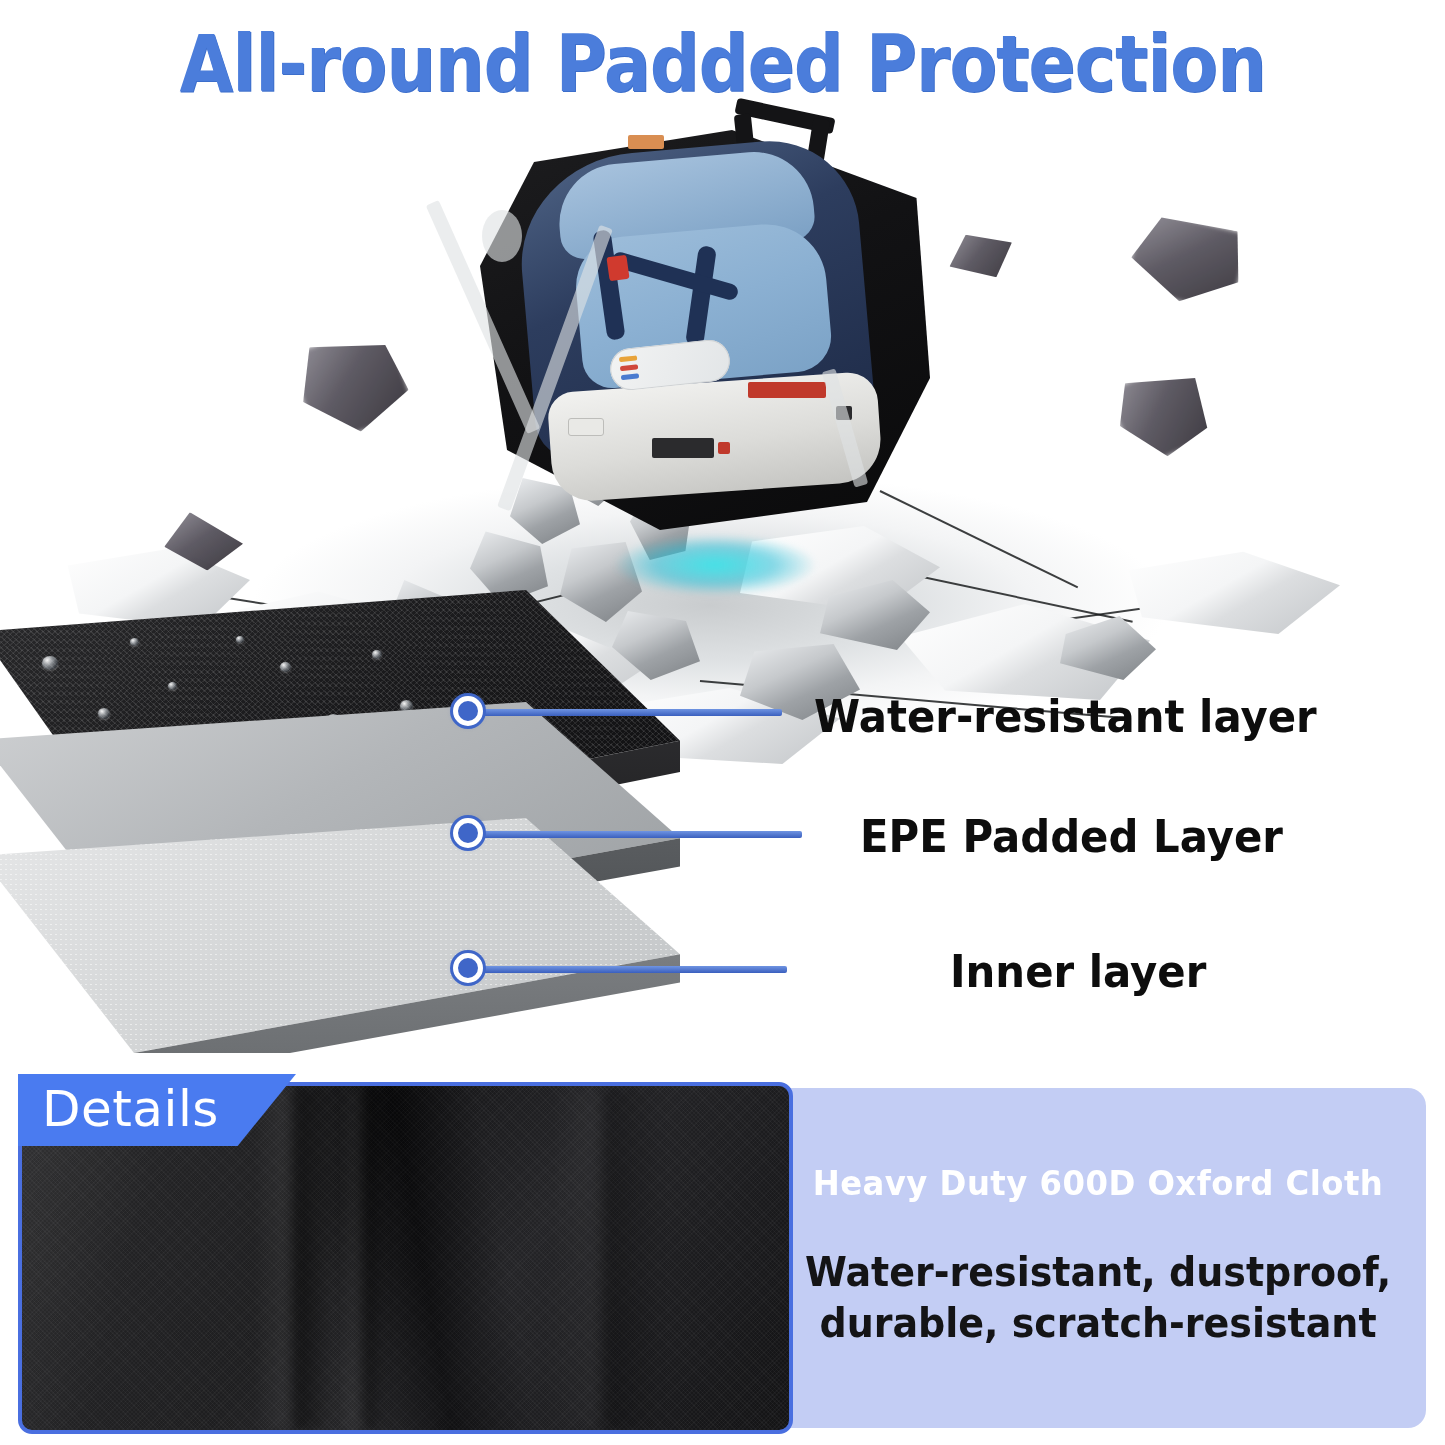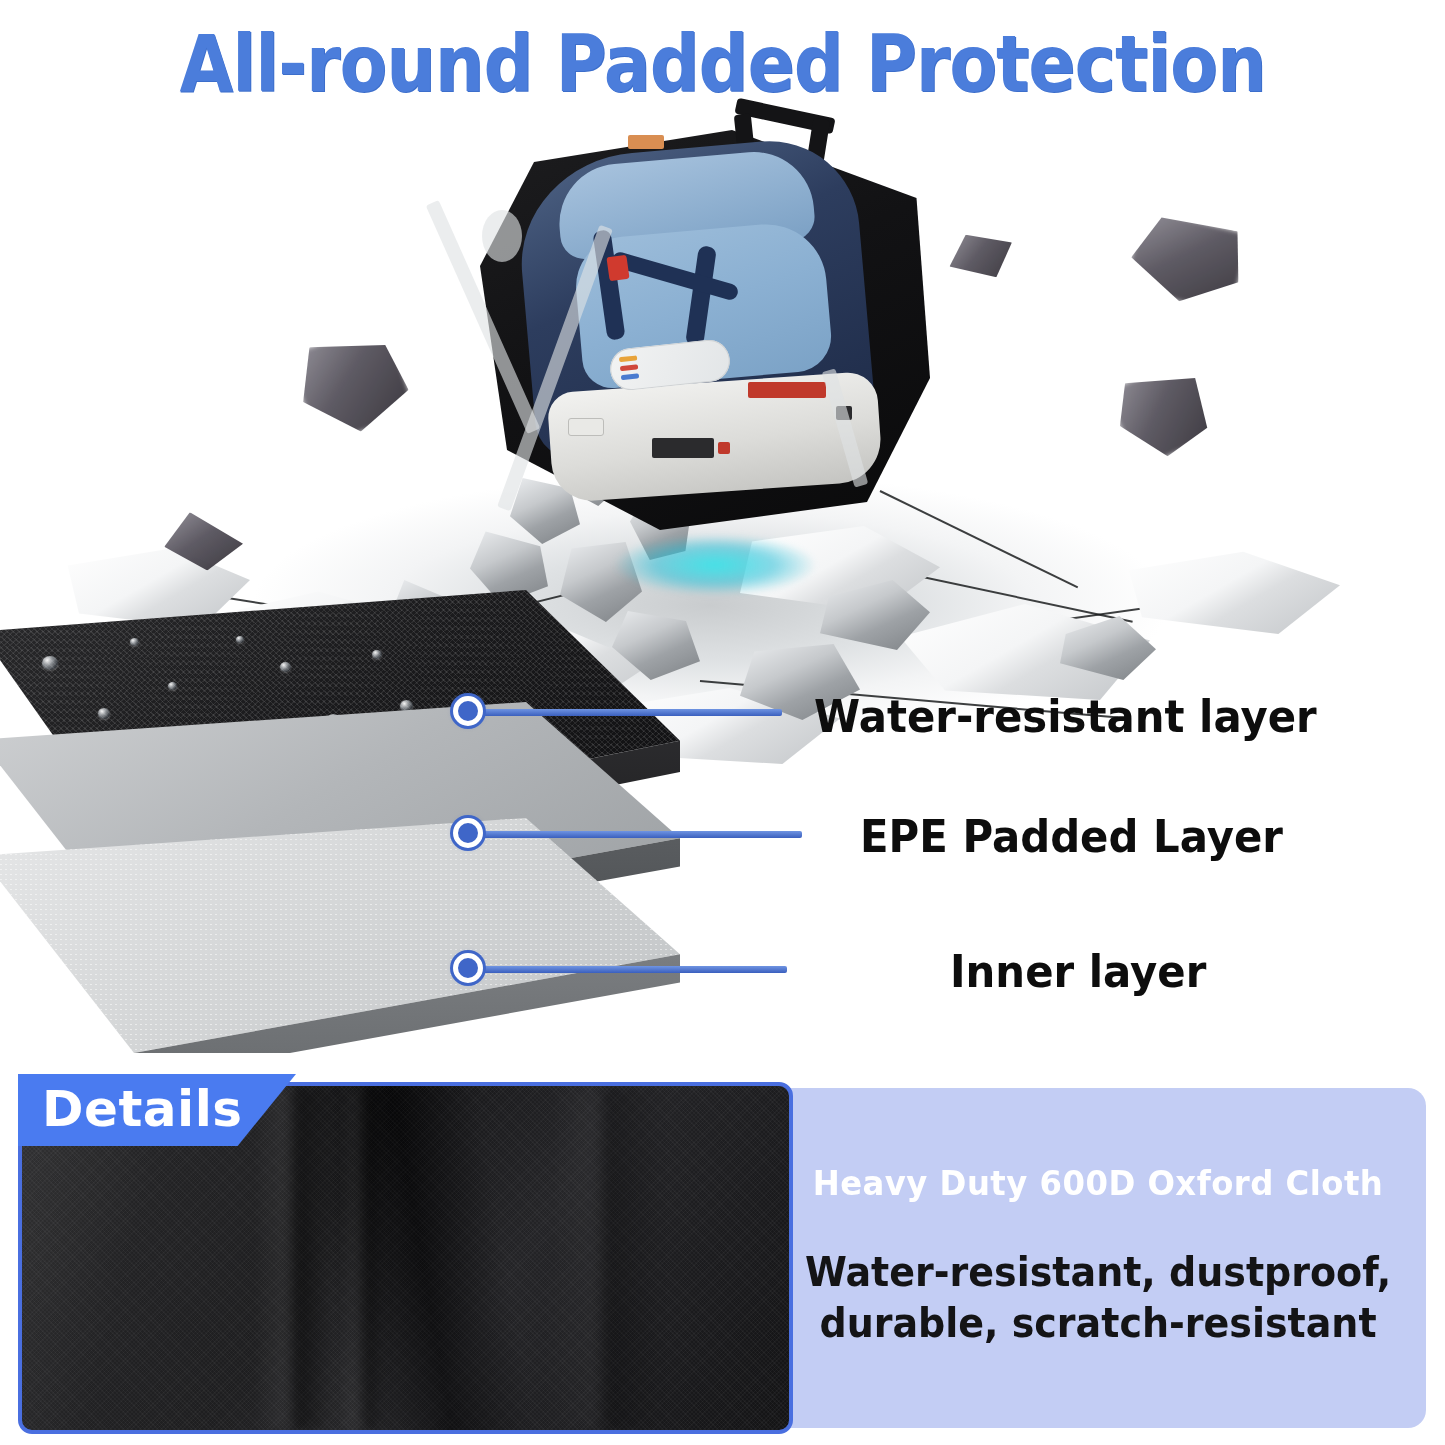--- a/index.html
+++ b/index.html
@@ -160,21 +160,21 @@
   
   .details-tag {
     position:absolute; left:18px; top:1074px; width:278px; height:72px;
     background:#4a7bf0;
     clip-path:polygon(0 0, 100% 0, 79% 100%, 0 100%);
     z-index:6;
   }
   .details-tag span {
     position:absolute; left:24px; top:6px;
     font-family:"DejaVu Sans", sans-serif;
-    font-weight:bold; font-size:50px; color:#ffffff; letter-spacing:.5px;
+    font-weight:normal; font-size:50px; color:#ffffff; letter-spacing:.5px;
   }
 
   .details-photo {
     position:absolute; left:18px; top:1082px; width:775px; height:352px;
     border:4px solid #4a6fe0; border-radius:14px; overflow:hidden; z-index:4;
     background:
       linear-gradient(105deg, rgba(255,255,255,.055) 0%, rgba(255,255,255,0) 18%),
       linear-gradient(80deg, rgba(255,255,255,.07) 40%, rgba(0,0,0,.35) 52%, rgba(255,255,255,.04) 62%),
       repeating-linear-gradient(45deg, rgba(255,255,255,.035) 0 1px, rgba(0,0,0,0) 1px 3px),
       repeating-linear-gradient(-45deg, rgba(255,255,255,.03) 0 1px, rgba(0,0,0,0) 1px 3px),

